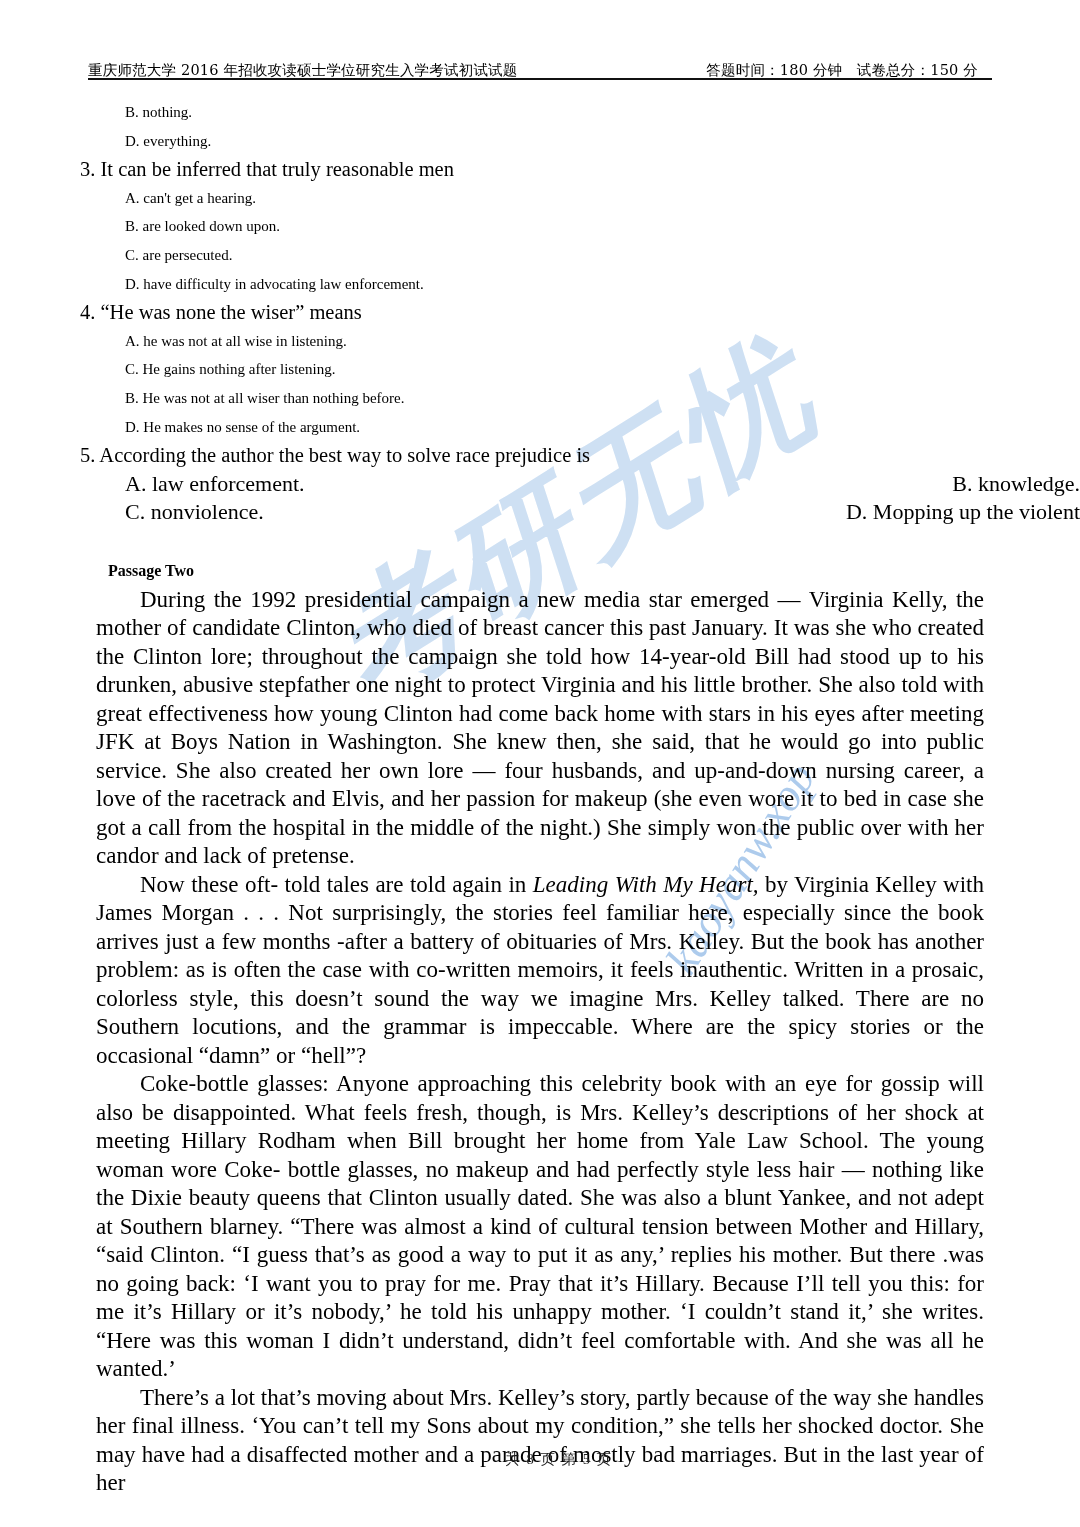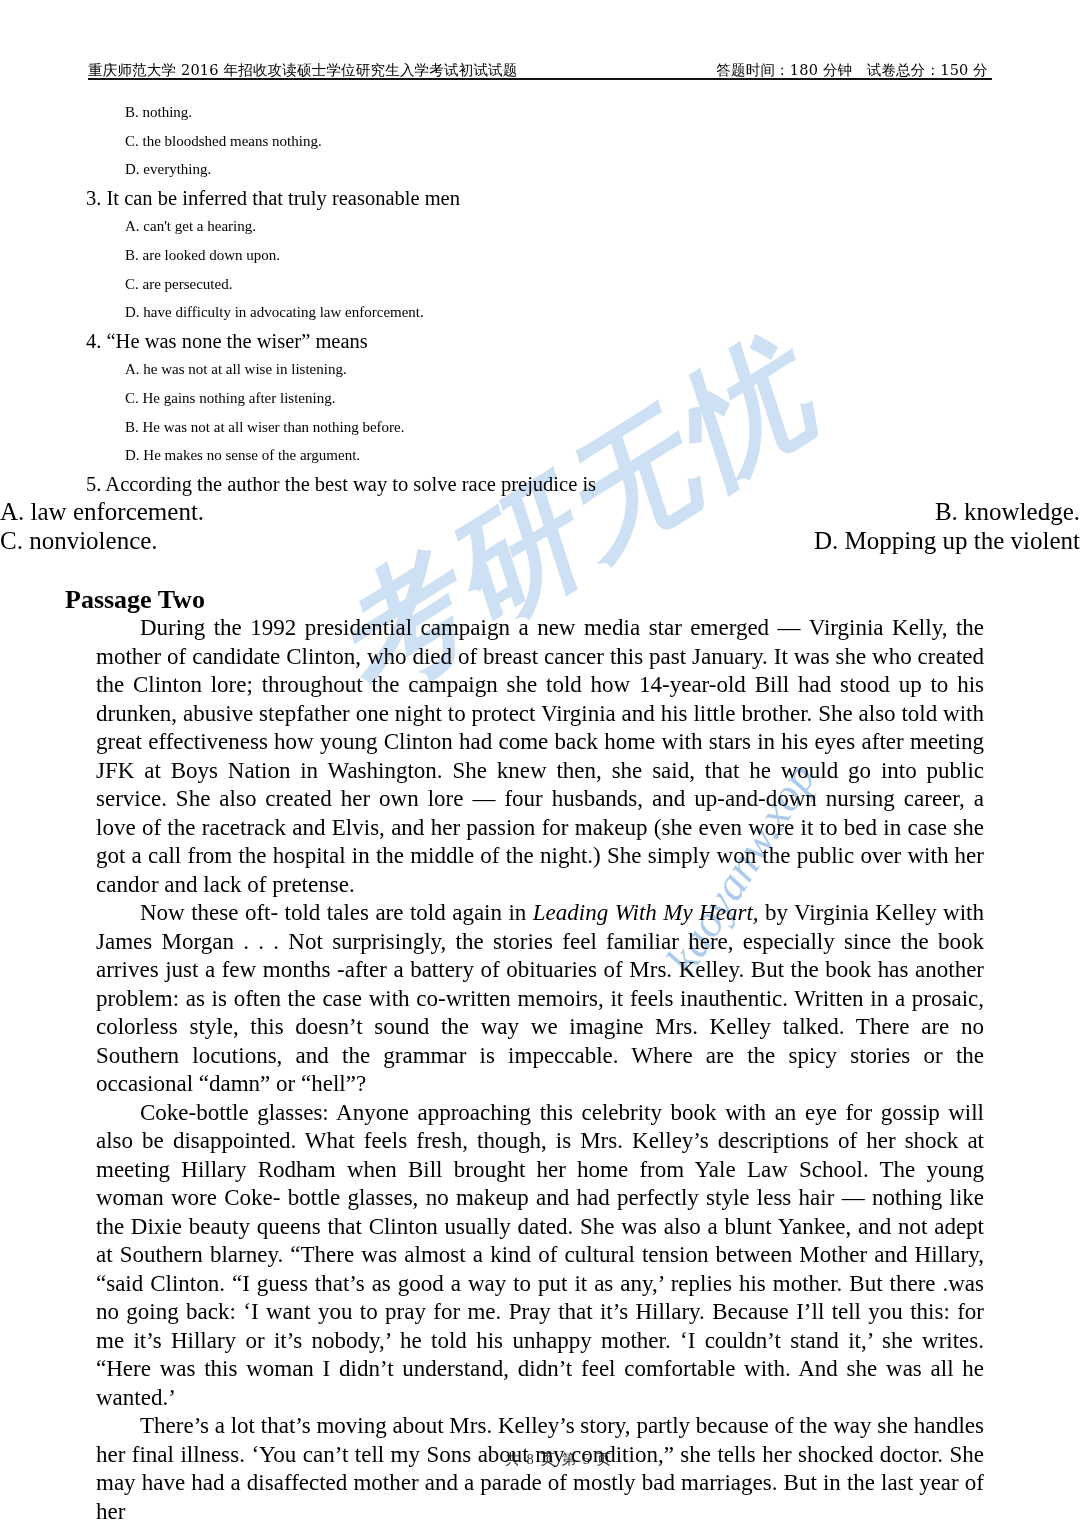--- a/index.html
+++ b/index.html
@@ -74,21 +74,21 @@
     align-items: flex-end;
     justify-content: space-between;
     font-family: "DejaVu Serif", "Liberation Serif", serif;
     font-size: 14.5px;
     letter-spacing: .2px;
     z-index: 2;
   }
   .header-left { white-space: nowrap; }
   .header-right {
     white-space: pre;
-    margin-right: 4px;
+    margin-right: 14px;
   }
   .header-rule {
     position: absolute;
     left: 88px;
     top: 78px;
     width: 904px;
     height: 0;
     border-top: 2.2px solid #111;
     z-index: 2;
   }
@@ -103,47 +103,47 @@
   }
 
   .q-block { margin: 0; }
 
   .q-line {
     font-size: 20.5px;
     line-height: 28.6px;
     padding-left: 98px;
     text-indent: -18px;
     white-space: pre-wrap;
-    margin-left: 6px;
   }
   .opt-line {
     font-size: 15px;
     line-height: 28.6px;
     padding-left: 125px;
     white-space: pre-wrap;
   }
   .opt-row {
-    font-size: 25px;
-    line-height: 28.6px;
+    font-size: 22px;
+    line-height: 28.6px;
+    padding-left: 125px;
     display: flex;
     gap: 17px;
   }
   .opt-row .col-a { width: 295px; flex: 0 0 295px; }
   .opt-row .col-b { flex: 1 1 auto; text-align: right; }
   .opt-row.second .col-a { width: 303px; flex: 0 0 303px; }
 
   
   .passage-wrap {
     margin-top: 30px;
   }
   .passage-title {
-    font-size: 26px;
+    font-size: 16px;
     line-height: 28.6px;
     font-weight: bold;
-    padding-left: 65px;
+    padding-left: 108px;
   }
   .para {
     font-size: 23px;
     line-height: 28.5px;
     text-align: justify;
     text-justify: inter-word;
     margin: 0;
     padding: 0 96px 0 96px;
     text-indent: 44px;
     hyphens: none;
@@ -178,21 +178,20 @@
   <div class="header">
     <div class="header-left">重庆师范大学 2016 年招收攻读硕士学位研究生入学考试初试试题</div>
     <div class="header-right">答题时间：180 分钟   试卷总分：150 分</div>
   </div>
   <div class="header-rule"></div>
 
   <div class="content">
 
     <div class="q-block">
       <div class="opt-line">B. nothing.</div>
-      <div class="opt-line">C. the bloodshed means nothing.</div>
       <div class="opt-line">D. everything.</div>
     </div>
 
     <div class="q-block">
       <div class="q-line">3. It can be inferred that truly reasonable men</div>
       <div class="opt-line">A. can't get a hearing.</div>
       <div class="opt-line">B. are looked down upon.</div>
       <div class="opt-line">C. are persecuted.</div>
       <div class="opt-line">D. have difficulty in advocating law enforcement.</div>
     </div>

